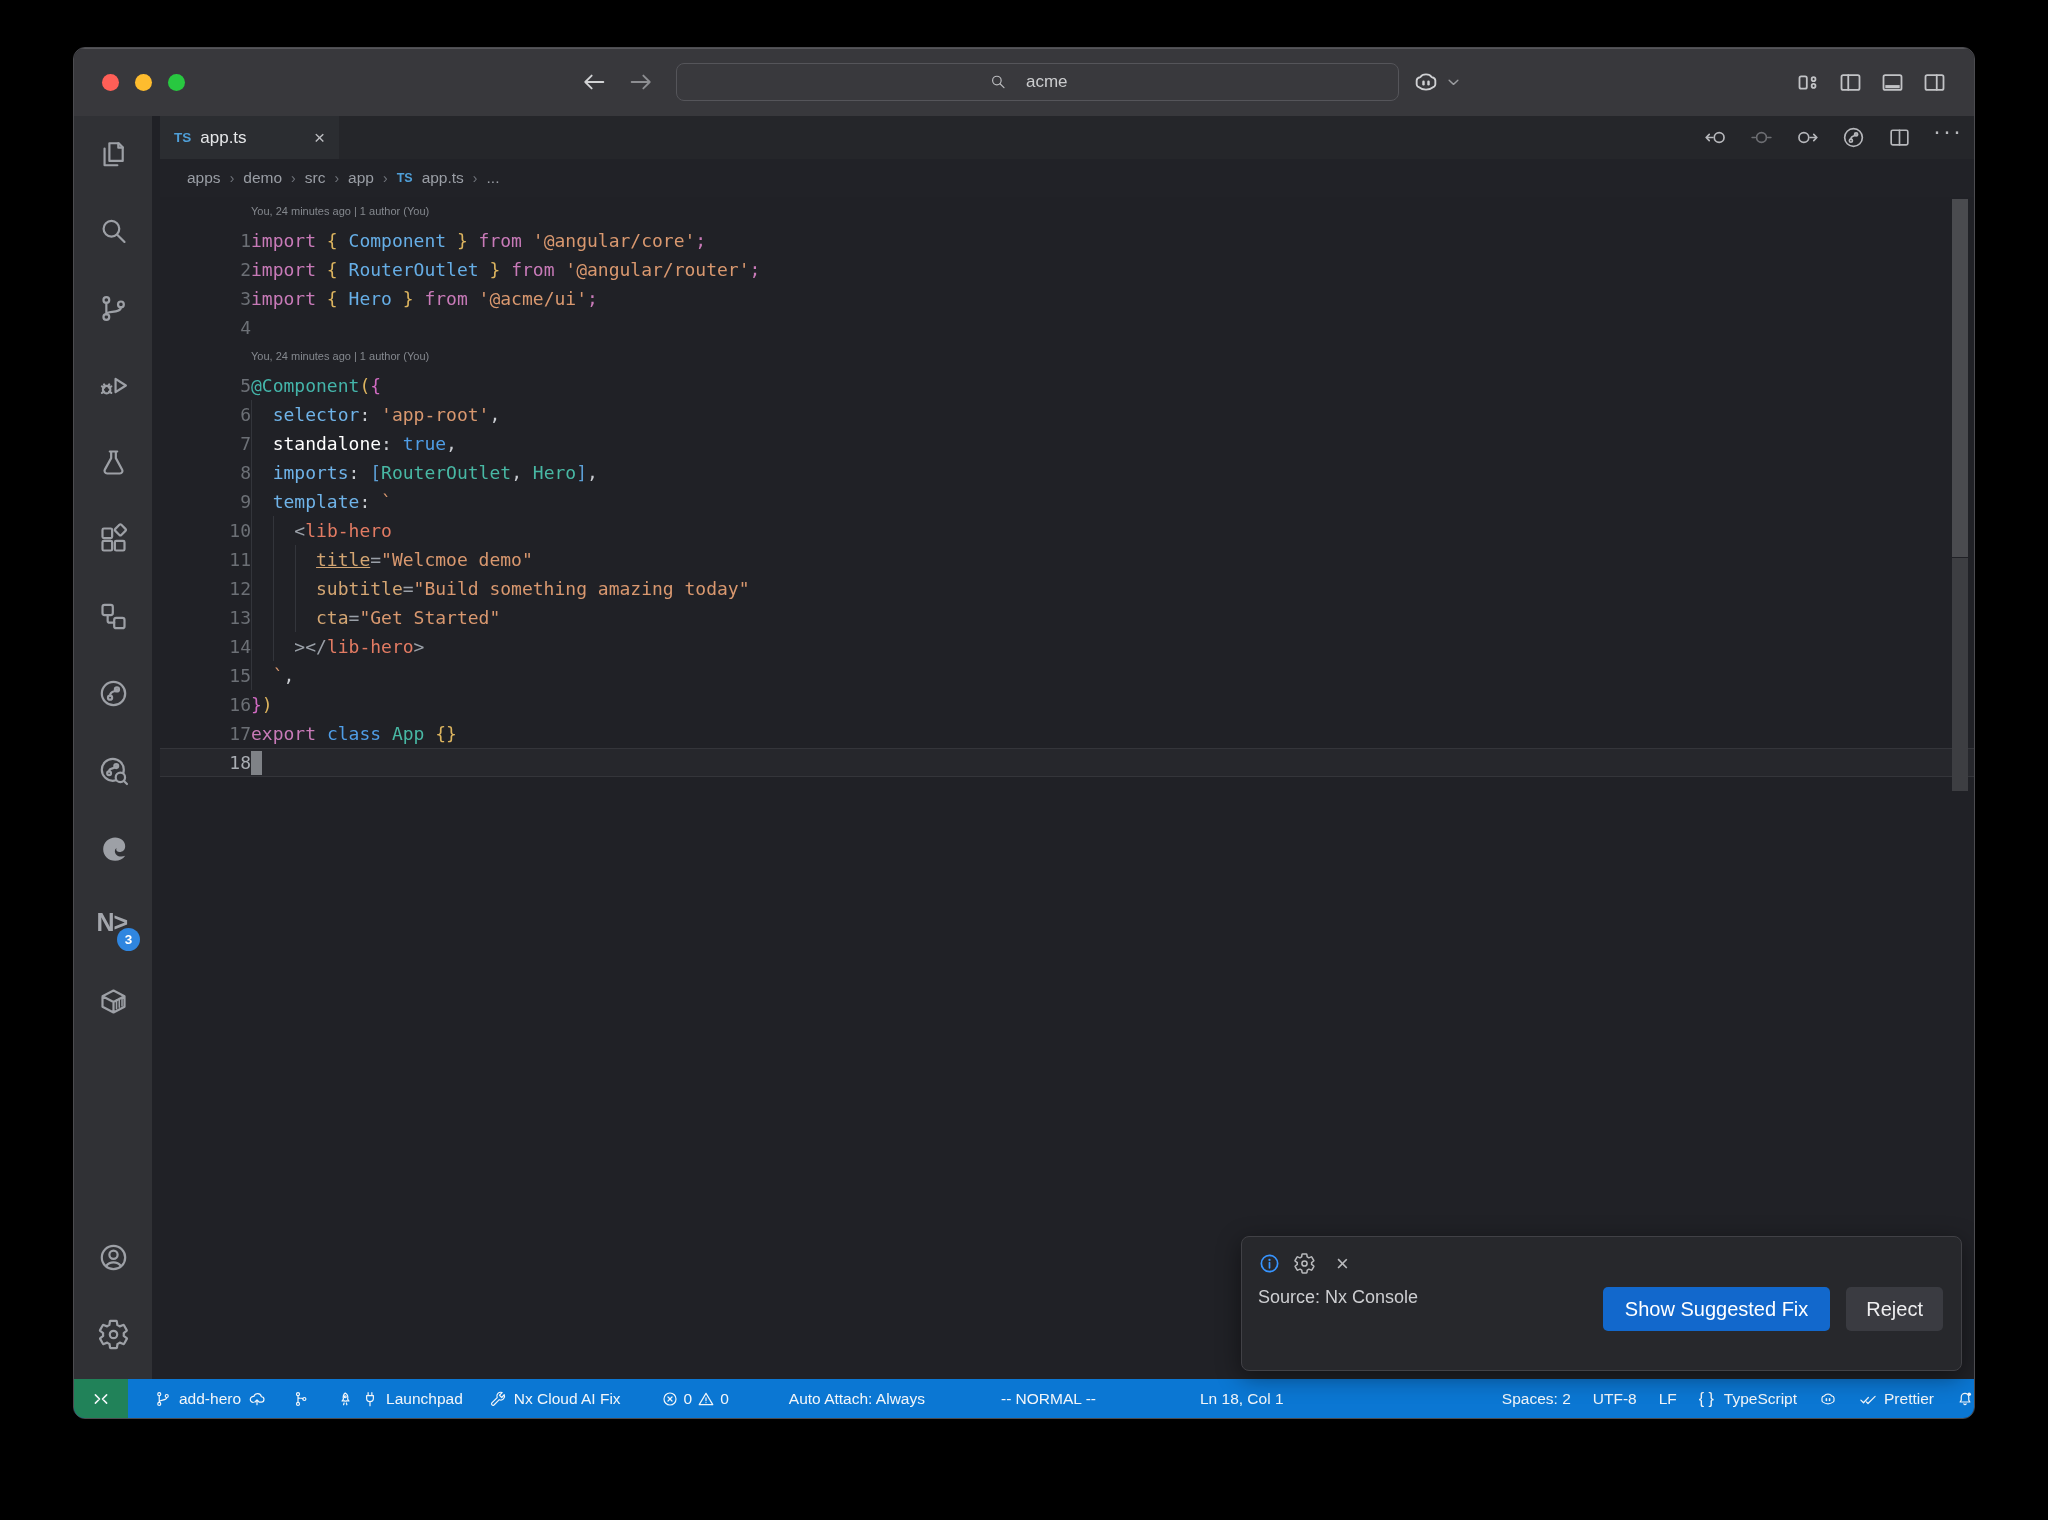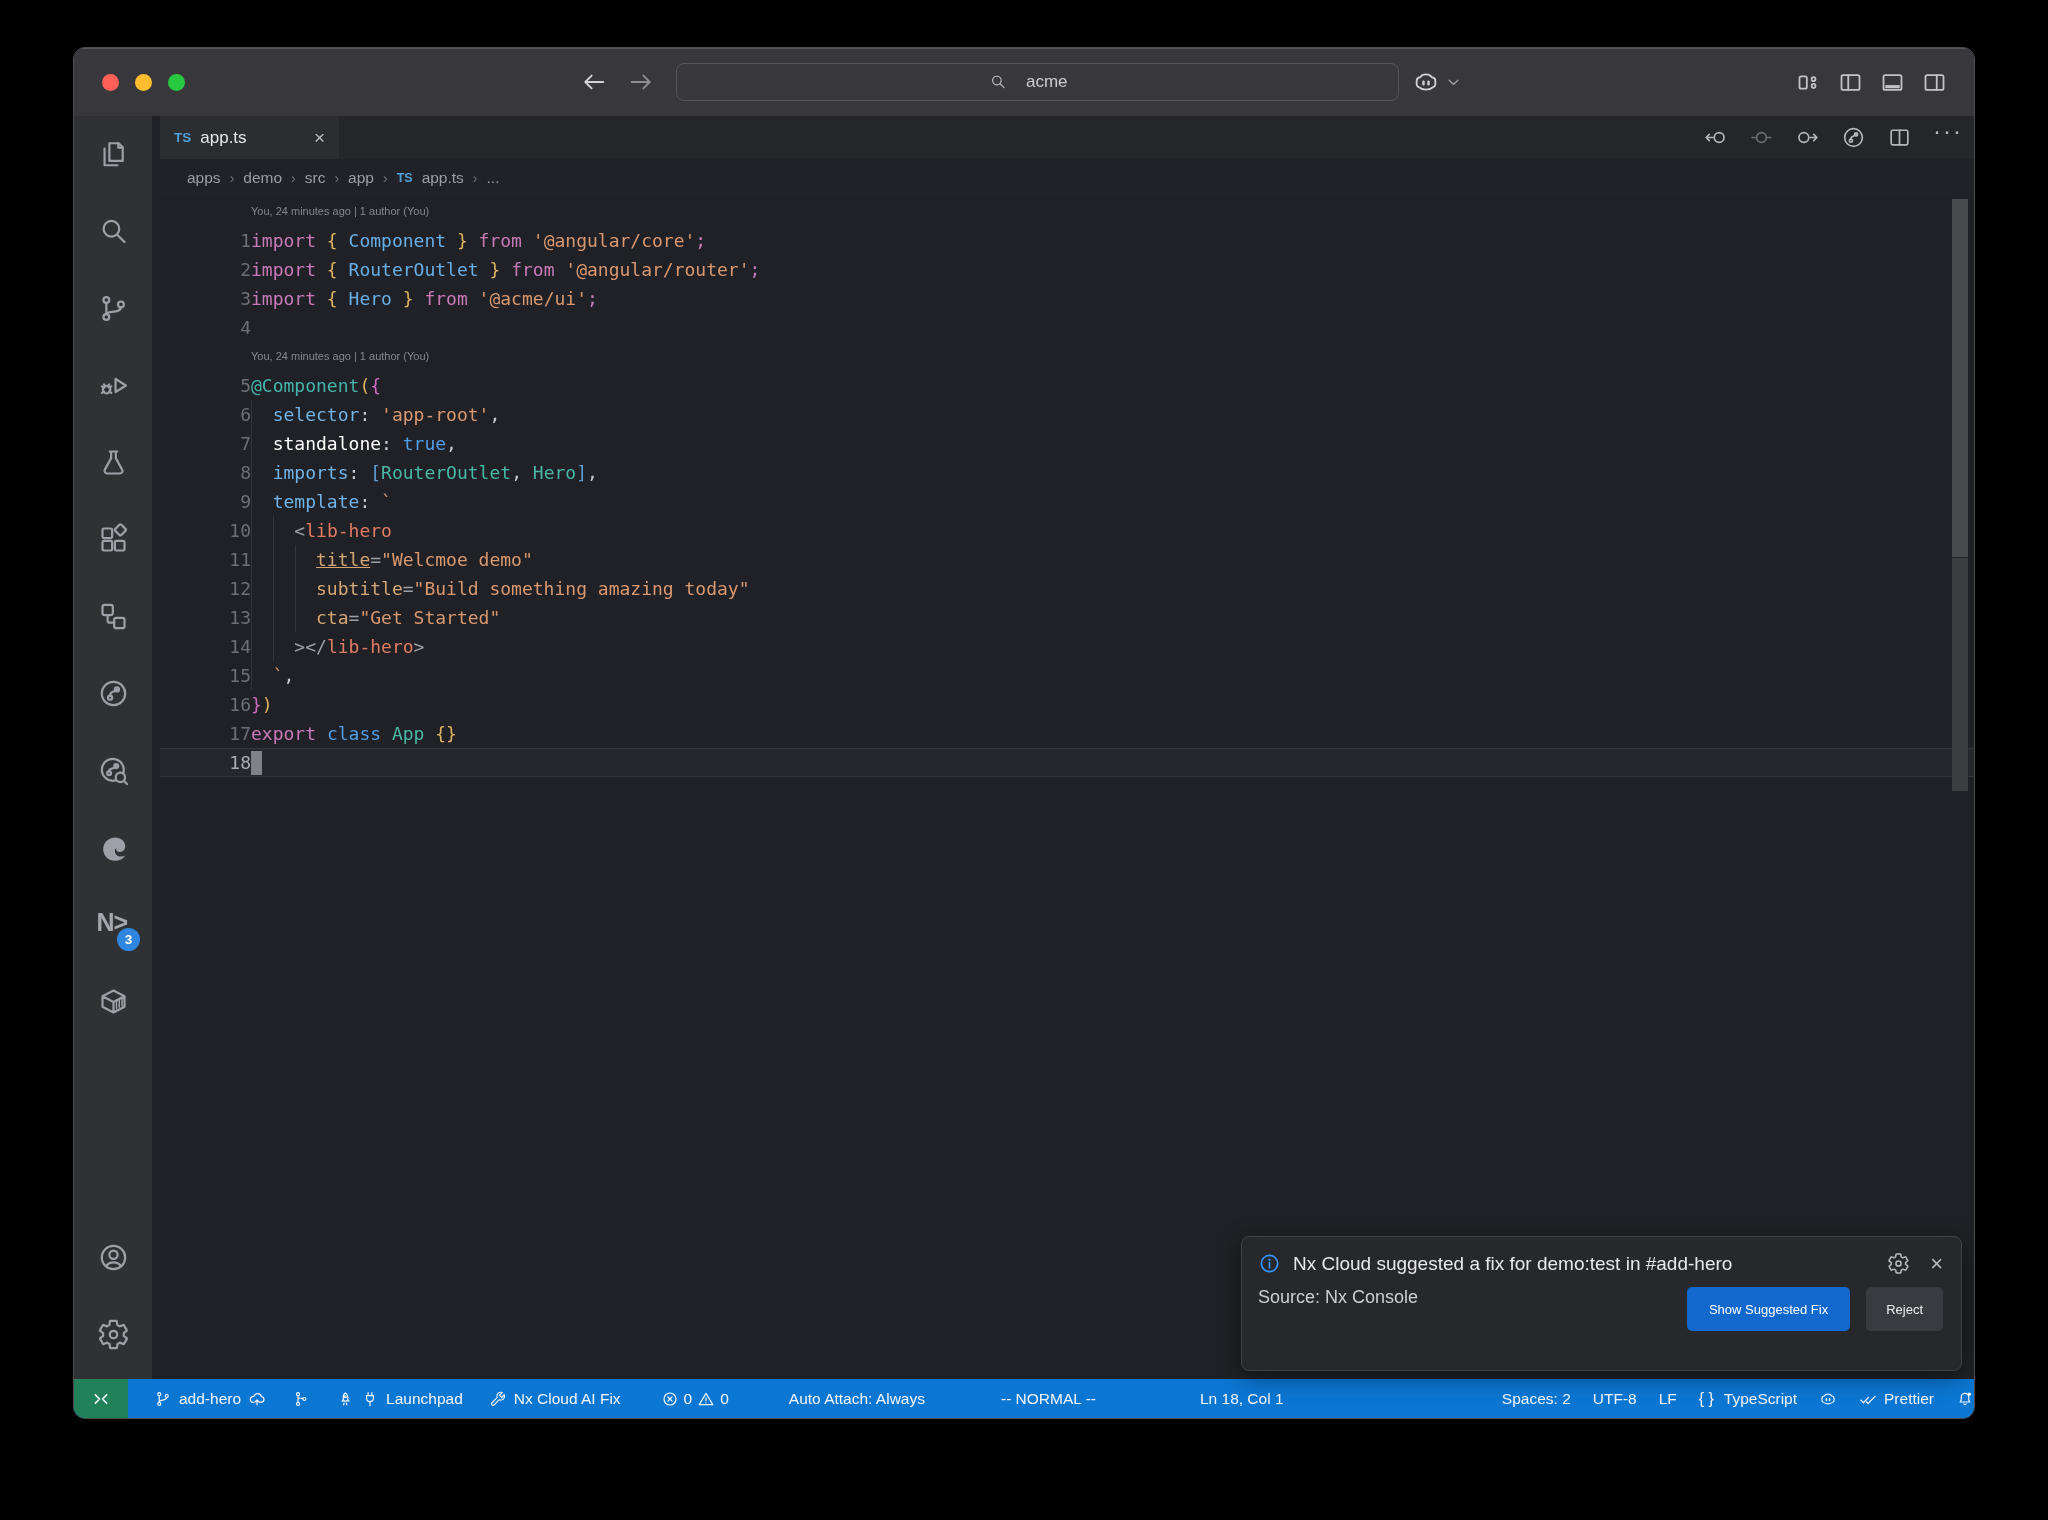--- a/index.html
+++ b/index.html
@@ -67,21 +67,21 @@
   .notification{position:absolute;right:12px;bottom:8px;width:721px;height:135px;background:#27282c;
     border:1px solid #414146;border-radius:8px;box-sizing:border-box;box-shadow:0 6px 24px rgba(0,0,0,.45);
     display:flex;flex-direction:column;}
   .notif-head{display:flex;align-items:center;padding:15px 18px 6px 16px;gap:12px;}
   .notif-title{color:#e8e8ea;font-size:19px;flex:1;}
   .notif-head .ic{width:23px;height:23px;color:#b9babd}
   .notif-head .info{color:#3794ff}
   .notif-x{color:#b9babd;font-size:22px;line-height:1;margin-left:8px;}
   .notif-body{display:flex;align-items:flex-start;padding:6px 18px 14px 16px;gap:16px;}
   .notif-source{color:#cdced1;font-size:18px;flex:1;}
-  .btn{height:44px;border:none;border-radius:5px;font-size:13px;font-family:"Liberation Sans",sans-serif;
+  .btn{height:44px;border:none;border-radius:5px;font-size:20px;font-family:"Liberation Sans",sans-serif;
     display:flex;align-items:center;justify-content:center;}
   .btn-primary{background:#1268cc;color:#fff;padding:0 22px;}
   .btn-secondary{background:#3a3b41;color:#eeeef0;padding:0 20px;margin-left:0;}
   
   .statusbar{height:39px;flex:0 0 39px;background:#0b77d3;display:flex;align-items:center;color:#f3f6f9;
     font-size:15.5px;white-space:nowrap;}
   .sb-group{display:flex;align-items:center;height:100%;gap:26px;}
   .sb-left{flex:1;}
   .sb-right{gap:22px;}
   .sb-item{display:flex;align-items:center;gap:7px;height:100%;}
@@ -386,21 +386,20 @@
 
       <div class="notification">
         <div class="notif-head">
           <span class="ic info">
               <svg viewBox="0 0 24 24" fill="none" stroke="currentColor" stroke-width="1.6" stroke-linecap="round" stroke-linejoin="round">
                 <circle cx="12" cy="12" r="8.5" stroke-width="1.8"></circle>
                 <circle cx="12" cy="8.3" r="1.2" fill="currentColor" stroke="none"></circle>
                 <path d="M12 11.2V16.5" stroke-width="1.8"></path>
               </svg>
             </span>
-          <span class="notif-title">Nx Cloud suggested a fix for demo:test in #add-hero</span>
           <span class="ic">
               <svg viewBox="0 0 24 24" fill="none" stroke="currentColor" stroke-width="1.6" stroke-linecap="round" stroke-linejoin="round">
                 <path d="M19.4 13a7.5 7.5 0 0 0 .1-1 7.5 7.5 0 0 0-.1-1l2.1-1.6a.5.5 0 0 0 .1-.6l-2-3.5a.5.5 0 0 0-.6-.2l-2.5 1a7.7 7.7 0 0 0-1.7-1l-.4-2.6a.5.5 0 0 0-.5-.4h-4a.5.5 0 0 0-.5.4l-.4 2.6a7.7 7.7 0 0 0-1.7 1l-2.5-1a.5.5 0 0 0-.6.2l-2 3.5a.5.5 0 0 0 .1.6L4.5 11a7.5 7.5 0 0 0-.1 1 7.5 7.5 0 0 0 .1 1l-2.1 1.6a.5.5 0 0 0-.1.6l2 3.5c.1.2.4.3.6.2l2.5-1a7.7 7.7 0 0 0 1.7 1l.4 2.6c0 .2.3.4.5.4h4c.3 0 .5-.2.5-.4l.4-2.6a7.7 7.7 0 0 0 1.7-1l2.5 1c.2.1.5 0 .6-.2l2-3.5a.5.5 0 0 0-.1-.6L19.4 13z"></path>
                 <circle cx="12" cy="12" r="2.7"></circle>
               </svg>
             </span>
           <span class="notif-x">×</span>
         </div>
         <div class="notif-body">
           <span class="notif-source">Source: Nx Console</span>

